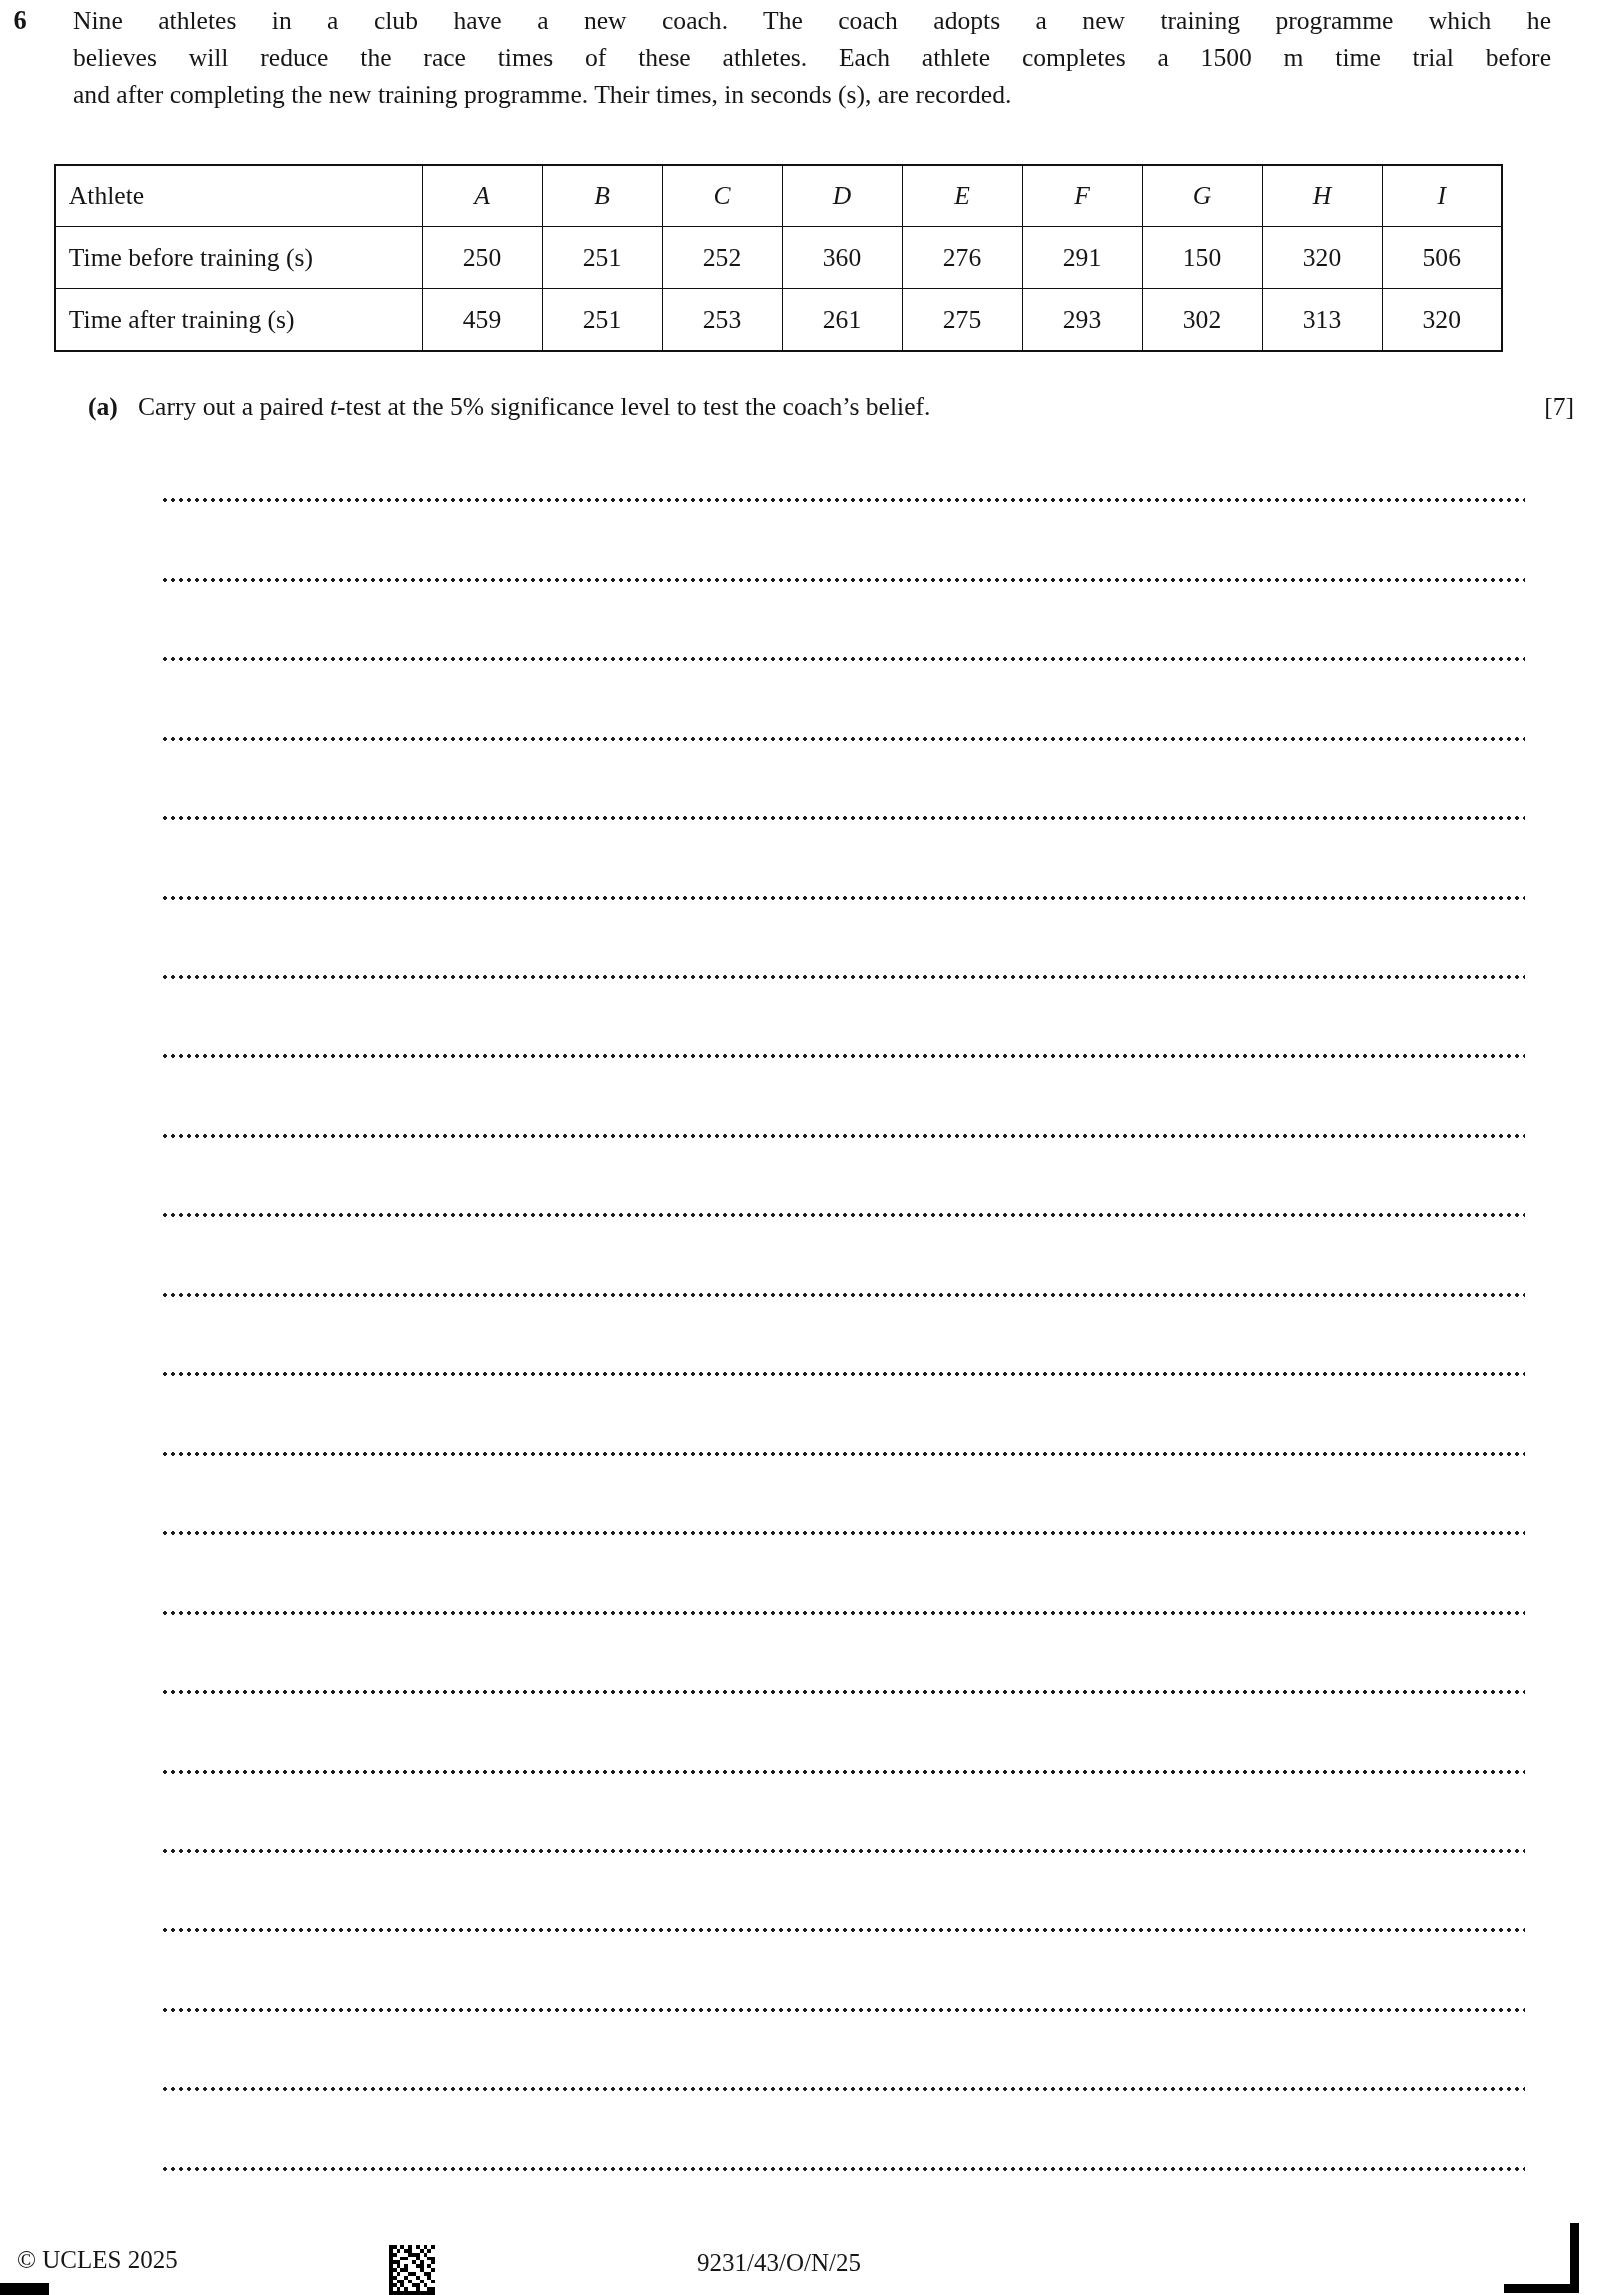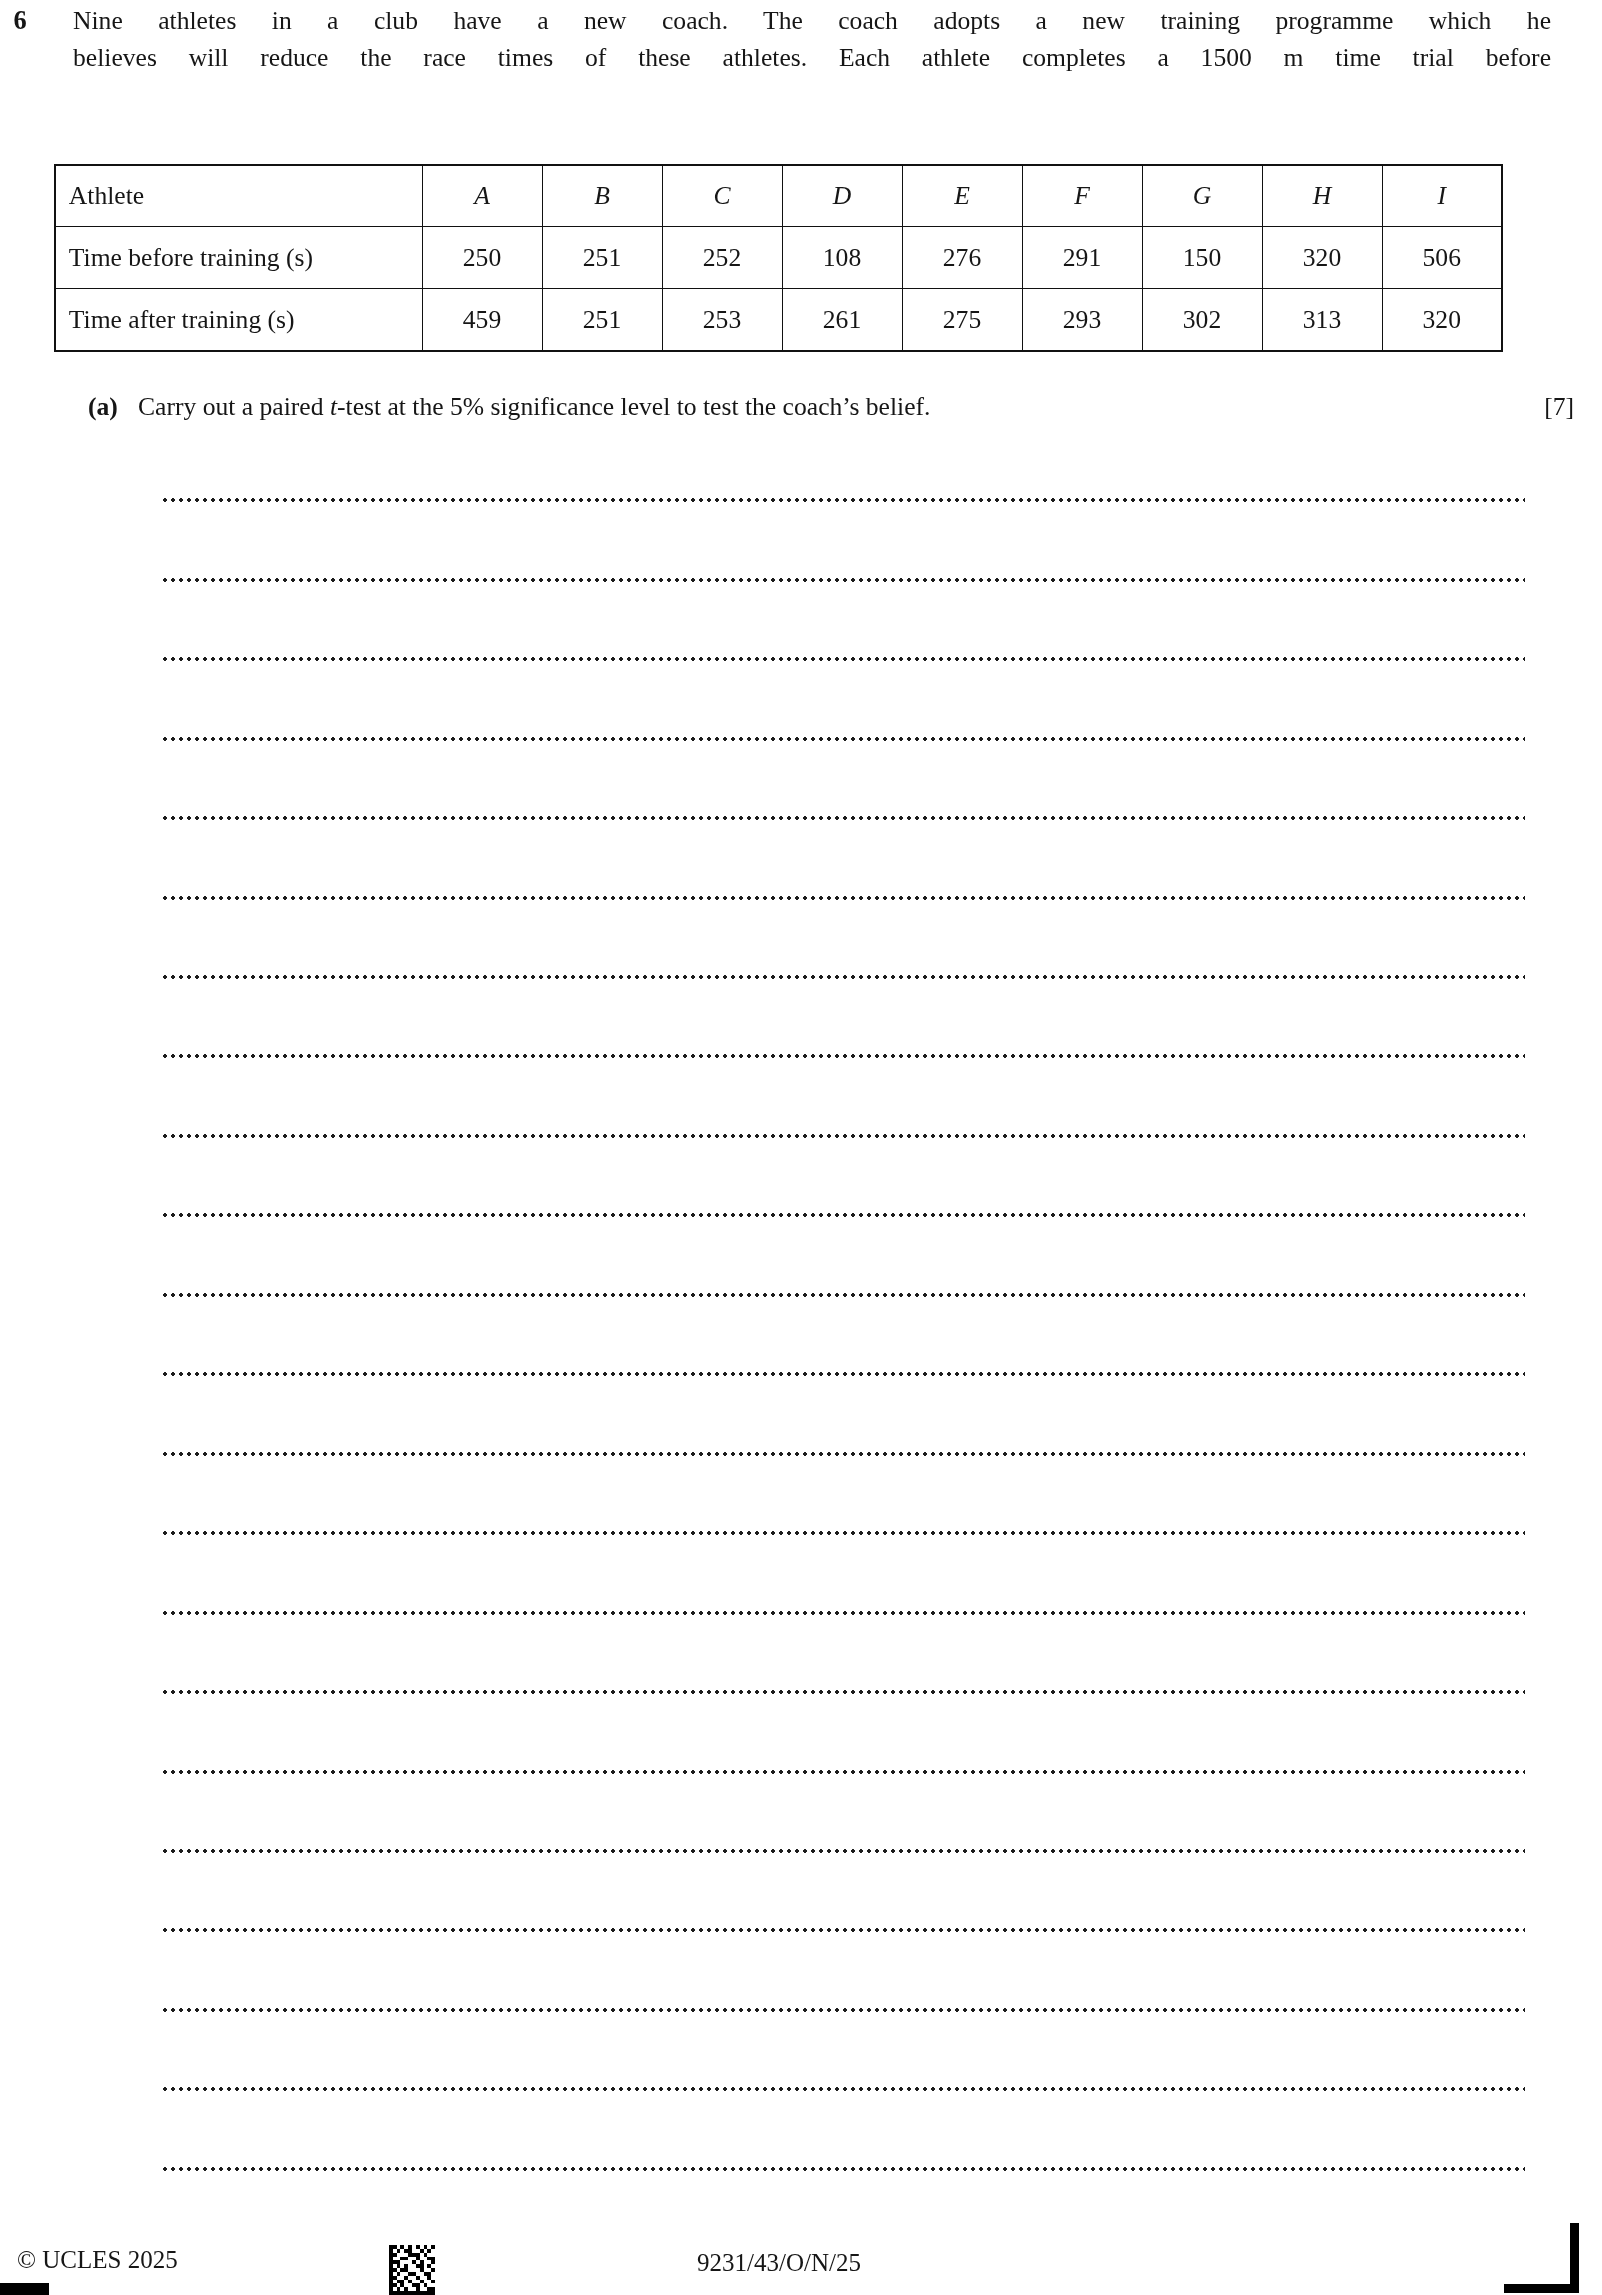--- a/index.html
+++ b/index.html
@@ -136,20 +136,21 @@
 </head>
 <body>
 
 <div class="page">
 
   <div class="q-number">6</div>
 
   <div class="q-intro">
     <div class="jline">Nine athletes in a club have a new coach. The coach adopts a new training programme which he</div>
     <div class="jline">believes will reduce the race times of these athletes. Each athlete completes a 1500 m time trial before</div>
+    <div>and after completing the new training programme. Their times, in seconds (s), are recorded.</div>
   </div>
 
   <table class="times">
     <colgroup>
       <col style="width:367px">
       <col style="width:120px">
         <col style="width:120px">
         <col style="width:120px">
       <col style="width:120px">
         <col style="width:120px">
@@ -171,21 +172,21 @@
           <th>H</th>
           <th>I</th>
         </tr>
     </thead>
     <tbody>
         <tr>
           <td class="label-cell">Time before training (s)</td>
           <td>250</td>
           <td>251</td>
           <td>252</td>
-          <td>108</td>
+          <td>360</td>
           <td>276</td>
           <td>291</td>
           <td>150</td>
           <td>320</td>
           <td>506</td>
         </tr>
         <tr>
           <td class="label-cell">Time after training (s)</td>
           <td>459</td>
           <td>251</td>

